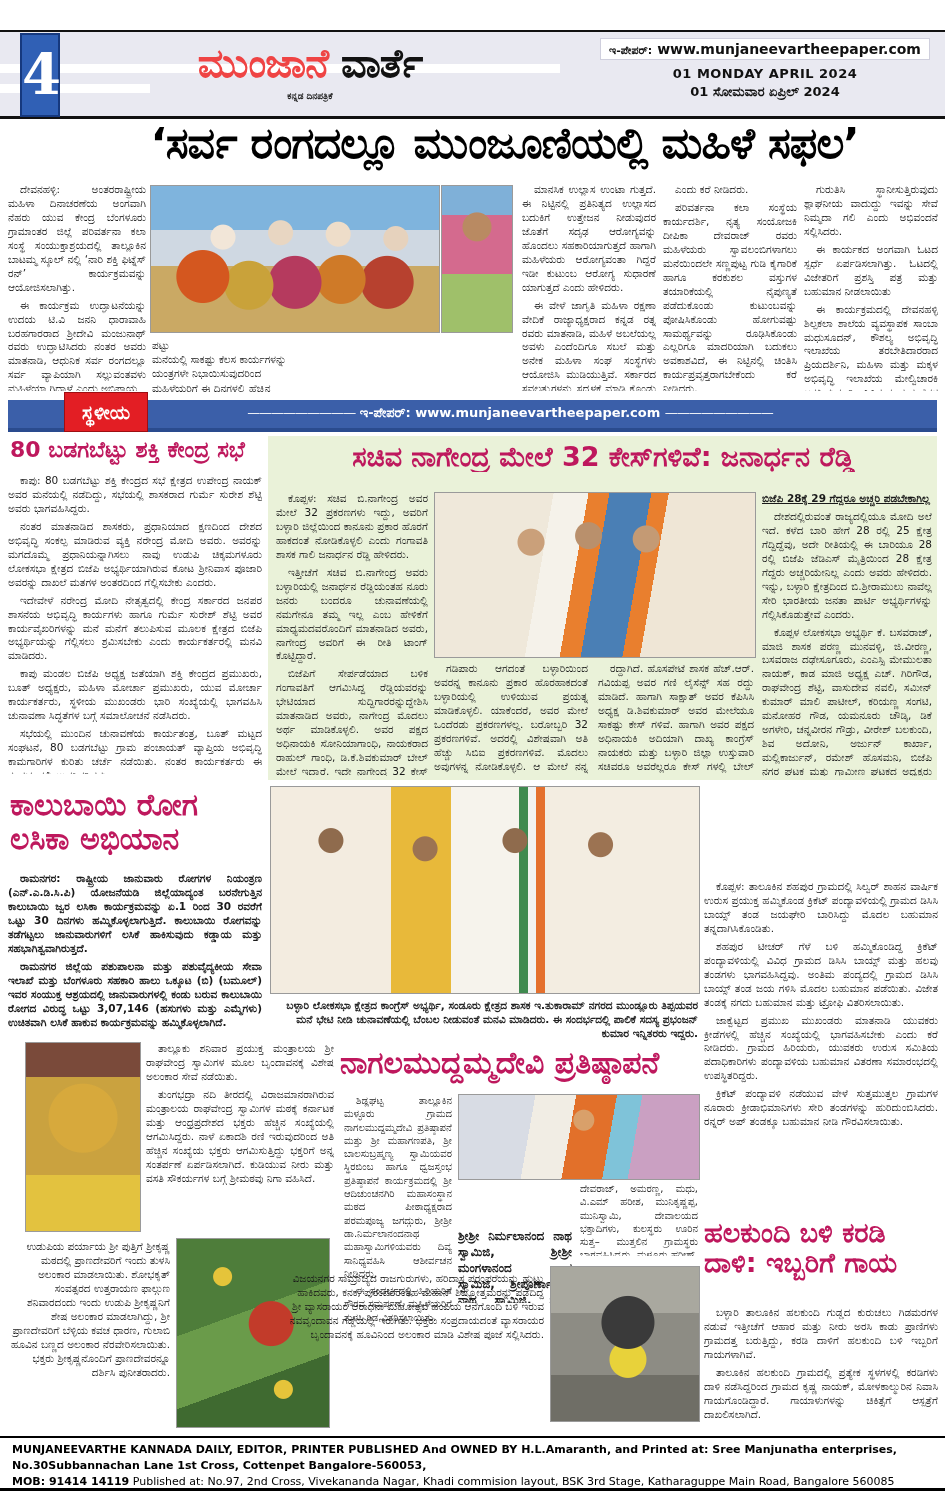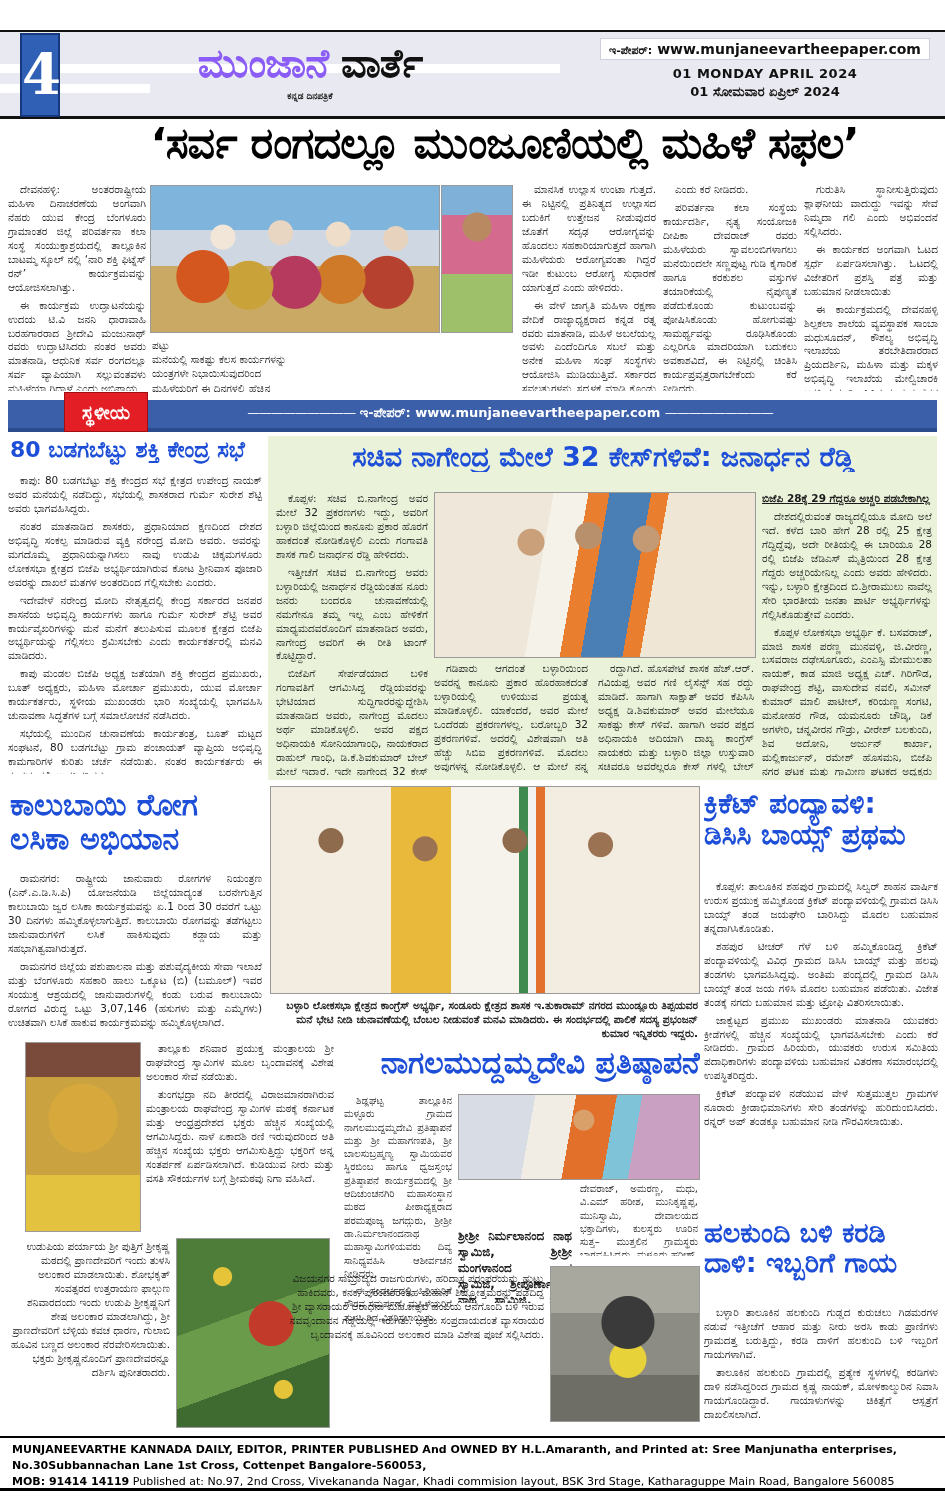--- a/index.html
+++ b/index.html
@@ -8,37 +8,37 @@
   .abs{position:absolute;}
   
   #header{left:0;top:30px;width:945px;height:84px;background:#e9e9f1;
           border-top:2px solid #111;border-bottom:3px solid #111;}
   .hstripe{background:#ffffff;height:9px;}
   #pagenum{left:20px;top:33px;width:36px;height:80px;background:#3060b5;border:2px solid #16397e;
            color:#fff;font-family:"DejaVu Serif","Liberation Serif",serif;font-weight:bold;
            font-size:56px;line-height:78px;text-align:center;z-index:5;}
   #masthead{left:150px;top:40px;width:320px;text-align:center;z-index:4;}
   #masthead .t1{font-size:40px;font-weight:bold;letter-spacing:-1px;}
-  #masthead .red{color:#8b5cf6;}
+  #masthead .red{color:#ef4444;}
   #masthead .blk{color:#121212;}
   #masthead .tag{font-size:9px;font-weight:bold;color:#222;margin-top:4px;}
   #hright{left:600px;top:38px;width:330px;text-align:center;z-index:4;}
   #hright .url{background:#ffffff;border:1px solid #cfcfdd;padding:2px 6px;font-size:14px;font-weight:bold;}
   #hright .url .lbl{font-size:11px;font-weight:bold;}
   #hright .den{font-size:13px;font-weight:bold;margin-top:6px;letter-spacing:.5px;}
   #hright .dkn{font-size:13px;font-weight:bold;margin-top:3px;}
   
   #leadline{left:0;top:118px;width:945px;text-align:center;font-size:43px;font-weight:bold;
             color:#000;letter-spacing:-1px;padding-left:32px;}
   
   .col{position:absolute;font-size:10.5px;line-height:1.33;text-align:justify;overflow:hidden;color:#1a1a1a;}
   .col p{margin:0 0 4px 0;text-indent:12px;}
   .photo{position:absolute;border:1px solid #9a9a9a;overflow:hidden;}
   .cap{position:absolute;font-size:10.5px;line-height:1.35;font-weight:bold;color:#222;overflow:hidden;}
-  .headline{position:absolute;font-weight:bold;color:#1d4ed8;line-height:1.12;overflow:hidden;}
+  .headline{position:absolute;font-weight:bold;color:#be185d;line-height:1.12;overflow:hidden;}
   
   #secbar{left:8px;top:400px;width:929px;height:28px;background:#3b5fa9;border-bottom:4px solid #2a4b8e;}
   #seclabel{left:64px;top:392px;width:82px;height:38px;background:#e31e24;border:1px solid #9e0e12;
             color:#fff;font-weight:bold;font-size:19px;text-align:center;line-height:38px;z-index:6;}
   #securl{left:160px;top:405px;width:700px;color:#fff;font-size:13px;font-weight:bold;text-align:center;}
   #securl .dash{letter-spacing:-1px;font-weight:normal;}
   
   #greenpanel{left:268px;top:436px;width:669px;height:344px;background:#eaf2d9;}
   #ng-headline{left:276px;top:442px;width:655px;text-align:center;font-size:27px;font-weight:bold;}
   .subhead-underline{text-decoration:underline;font-weight:bold;}
@@ -177,61 +177,57 @@
   <div class="col" style="left:762px;top:492px;width:170px;height:284px;">
     <p class="subhead-underline" style="text-indent:0;">ಬಿಜೆಪಿ 28ಕ್ಕೆ 29 ಗೆದ್ದರೂ ಅಚ್ಚರಿ ಪಡಬೇಕಾಗಿಲ್ಲ</p>
     <p>ದೇಶದಲ್ಲಿರುವಂತೆ ರಾಜ್ಯದಲ್ಲಿಯೂ ಮೋದಿ ಅಲೆ ಇದೆ. ಕಳೆದ ಬಾರಿ ಹೇಗೆ 28 ರಲ್ಲಿ 25 ಕ್ಷೇತ್ರ ಗೆದ್ದಿದ್ದೆವು, ಅದೇ ರೀತಿಯಲ್ಲಿ ಈ ಬಾರಿಯೂ 28 ರಲ್ಲಿ ಬಿಜೆಪಿ ಜೆಡಿಎಸ್ ಮೈತ್ರಿಯಿಂದ 28 ಕ್ಷೇತ್ರ ಗೆದ್ದರು ಅಚ್ಚರಿಯೇನಿಲ್ಲ ಎಂದು ಅವರು ಹೇಳಿದರು. ಇನ್ನು, ಬಳ್ಳಾರಿ ಕ್ಷೇತ್ರದಿಂದ ಬಿ.ಶ್ರೀರಾಮುಲು ನಾವೆಲ್ಲ ಸೇರಿ ಭಾರತೀಯ ಜನತಾ ಪಾರ್ಟಿ ಅಭ್ಯರ್ಥಿಗಳನ್ನು ಗೆಲ್ಲಿಸಿಕೊಡುತ್ತೇವೆ ಎಂದರು.</p>
     <p>ಕೊಪ್ಪಳ ಲೋಕಸಭಾ ಅಭ್ಯರ್ಥಿ ಕೆ. ಬಸವರಾಜ್, ಮಾಜಿ ಶಾಸಕ ಪರಣ್ಣ ಮುನವಳ್ಳಿ, ಜಿ.ವೀರಣ್ಣ, ಬಸವರಾಜ ದಢೇಸೂಗೂರು, ಎಂಎಸ್ಸಿ ಮೇಮುಲತಾ ನಾಯಕ್, ಕಾಡ ಮಾಜಿ ಅಧ್ಯಕ್ಷ ಎಚ್. ಗಿರಿಗೌಡ, ರಾಘವೇಂದ್ರ ಶೆಟ್ಟಿ, ವಾಸುದೇವ ನವಲಿ, ಸಮೀನ್ ಕುಮಾರ್ ಮಾಲಿ ಪಾಟೀಲ್, ಕರಿಯಣ್ಣ ಸಂಗಟಿ, ಮನೋಹರ ಗೌಡ, ಯಮನೂರು ಚೌಡ್ಕಿ, ಡಿಕೆ ಅಗಳೇರಿ, ಚನ್ನವೀರನ ಗೌಡ್ರು, ವೀರೇಶ್ ಬಲಕುಂದಿ, ಶಿವ ಅದೋನಿ, ಅರ್ಜುನ್ ಕಾರ್ಖಾ, ಮಲ್ಲಿಕಾರ್ಜುನ್, ರಮೇಶ್ ಹೊಸಮನಿ, ಬಿಜೆಪಿ ನಗರ ಘಟಕ ಮತ್ತು ಗ್ರಾಮೀಣ ಘಟಕದ ಅಧ್ಯಕ್ಷರು ಸೇರಿದಂತೆ ಬಿಜೆಪಿಯ ಮುಖಂಡರು ಹಾಗೂ ಕಾರ್ಯಕರ್ತರು ಉಪಸ್ಥಿತರಿದ್ದರು.</p>
   </div>
 
   <div class="headline" style="left:10px;top:788px;width:252px;height:76px;font-size:30px;">
     <span>ಕಾಲುಬಾಯಿ ರೋಗ</span><br>
     <span>ಲಸಿಕಾ ಅಭಿಯಾನ</span>
   </div>
-  <div class="col" style="left:8px;top:872px;width:254px;height:162px;">
+  <div class="col" style="left:8px;top:872px;width:254px;height:162px;font-weight:bold;">
     <p>ರಾಮನಗರ: ರಾಷ್ಟ್ರೀಯ ಜಾನುವಾರು ರೋಗಗಳ ನಿಯಂತ್ರಣ (ಎನ್.ಎ.ಡಿ.ಸಿ.ಪಿ) ಯೋಜನೆಯಡಿ ಜಿಲ್ಲೆಯಾದ್ಯಂತ ಬರನೇಗುತ್ತಿನ ಕಾಲುಬಾಯಿ ಜ್ವರ ಲಸಿಕಾ ಕಾರ್ಯಕ್ರಮವನ್ನು ಏ.1 ರಿಂದ 30 ರವರೆಗೆ ಒಟ್ಟು 30 ದಿನಗಳು ಹಮ್ಮಿಕೊಳ್ಳಲಾಗುತ್ತಿದೆ. ಕಾಲುಬಾಯಿ ರೋಗವನ್ನು ತಡೆಗಟ್ಟಲು ಜಾನುವಾರುಗಳಿಗೆ ಲಸಿಕೆ ಹಾಕಿಸುವುದು ಕಡ್ಡಾಯ ಮತ್ತು ಸಹಭಾಗಿತ್ವವಾಗಿರುತ್ತದೆ.</p>
     <p>ರಾಮನಗರ ಜಿಲ್ಲೆಯ ಪಶುಪಾಲನಾ ಮತ್ತು ಪಶುವೈದ್ಯಕೀಯ ಸೇವಾ ಇಲಾಖೆ ಮತ್ತು ಬೆಂಗಳೂರು ಸಹಕಾರಿ ಹಾಲು ಒಕ್ಕೂಟ (ಬಿ) (ಬಮೂಲ್) ಇವರ ಸಂಯುಕ್ತ ಆಶ್ರಯದಲ್ಲಿ ಜಾನುವಾರುಗಳಲ್ಲಿ ಕಂಡು ಬರುವ ಕಾಲುಬಾಯಿ ರೋಗದ ವಿರುದ್ಧ ಒಟ್ಟು 3,07,146 (ಹಸುಗಳು ಮತ್ತು ಎಮ್ಮೆಗಳು) ಉಚಿತವಾಗಿ ಲಸಿಕೆ ಹಾಕುವ ಕಾರ್ಯಕ್ರಮವನ್ನು ಹಮ್ಮಿಕೊಳ್ಳಲಾಗಿದೆ.</p>
   </div>
 
   <div class="photo ph-statue" style="left:25px;top:1042px;width:114px;height:188px;"></div>
   <div class="col" style="left:8px;top:1240px;width:162px;height:186px;text-align:right;">
     <p style="text-indent:0;">ಉಡುಪಿಯ ಪರ್ಯಾಯ ಶ್ರೀ ಪುತ್ತಿಗೆ ಶ್ರೀಕೃಷ್ಣ ಮಠದಲ್ಲಿ ಪ್ರಾಣದೇವರಿಗೆ ಇಂದು ತುಳಸಿ ಅಲಂಕಾರ ಮಾಡಲಾಯಿತು. ಶೋಭಕೃತ್ ಸಂವತ್ಸರದ ಉತ್ತರಾಯಣ ಫಾಲ್ಗುಣ ಶನಿವಾರದಂದು ಇಂದು ಉಡುಪಿ ಶ್ರೀಕೃಷ್ಣನಿಗೆ ಶೇಷ ಅಲಂಕಾರ ಮಾಡಲಾಗಿದ್ದು, ಶ್ರೀ ಪ್ರಾಣದೇವರಿಗೆ ಬೆಳ್ಳಿಯ ಕವಚ ಧಾರಣ, ಗುಲಾಬಿ ಹೂವಿನ ಬಣ್ಣದ ಅಲಂಕಾರ ನೆರವೇರಿಸಲಾಯಿತು. ಭಕ್ತರು ಶ್ರೀಕೃಷ್ಣನೊಂದಿಗೆ ಪ್ರಾಣದೇವರನ್ನೂ ದರ್ಶಿಸಿ ಪುನೀತರಾದರು.</p>
   </div>
 
   <div class="col" style="left:146px;top:1042px;width:188px;height:192px;">
     <p>ತಾಲ್ಲೂಕು ಶನಿವಾರ ಪ್ರಯುಕ್ತ ಮಂತ್ರಾಲಯ ಶ್ರೀ ರಾಘವೇಂದ್ರ ಸ್ವಾಮಿಗಳ ಮೂಲ ಬೃಂದಾವನಕ್ಕೆ ವಿಶೇಷ ಅಲಂಕಾರ ಸೇವೆ ನಡೆಯಿತು.</p>
     <p>ತುಂಗಭದ್ರಾ ನದಿ ತೀರದಲ್ಲಿ ವಿರಾಜಮಾನರಾಗಿರುವ ಮಂತ್ರಾಲಯ ರಾಘವೇಂದ್ರ ಸ್ವಾಮಿಗಳ ಮಠಕ್ಕೆ ಕರ್ನಾಟಕ ಮತ್ತು ಆಂಧ್ರಪ್ರದೇಶದ ಭಕ್ತರು ಹೆಚ್ಚಿನ ಸಂಖ್ಯೆಯಲ್ಲಿ ಆಗಮಿಸಿದ್ದರು. ನಾಳೆ ಏಕಾದಶಿ ರಣಿ ಇರುವುದರಿಂದ ಅತಿ ಹೆಚ್ಚಿನ ಸಂಖ್ಯೆಯ ಭಕ್ತರು ಆಗಮಿಸುತ್ತಿದ್ದು ಭಕ್ತರಿಗೆ ಅನ್ನ ಸಂತರ್ಪಣೆ ಏರ್ಪಡಿಸಲಾಗಿದೆ. ಕುಡಿಯುವ ನೀರು ಮತ್ತು ವಸತಿ ಸೌಕರ್ಯಗಳ ಬಗ್ಗೆ ಶ್ರೀಮಠವು ನಿಗಾ ವಹಿಸಿದೆ.</p>
   </div>
   <div class="photo ph-hanuman" style="left:176px;top:1238px;width:152px;height:188px;"></div>
 
   <div class="photo ph-visit" style="left:270px;top:786px;width:428px;height:206px;"></div>
   <div class="cap" style="left:270px;top:998px;width:428px;height:46px;font-weight:bold;text-align:right;">ಬಳ್ಳಾರಿ ಲೋಕಸಭಾ ಕ್ಷೇತ್ರದ ಕಾಂಗ್ರೆಸ್ ಅಭ್ಯರ್ಥಿ, ಸಂಡೂರು ಕ್ಷೇತ್ರದ ಶಾಸಕ ಇ.ತುಕಾರಾಮ್ ನಗರದ ಮುಂಡ್ಲೂರು ತಿಪ್ಪಯವರ ಮನೆ ಭೇಟಿ ನೀಡಿ ಚುನಾವಣೆಯಲ್ಲಿ ಬೆಂಬಲ ನೀಡುವಂತೆ ಮನವಿ ಮಾಡಿದರು. ಈ ಸಂದರ್ಭದಲ್ಲಿ ಪಾಲಿಕೆ ಸದಸ್ಯ ಪ್ರಭಂಜನ್ ಕುಮಾರ ಇನ್ನಿತರರು ಇದ್ದರು.</div>
 
-  <div class="headline" style="left:340px;top:1046px;width:360px;height:38px;font-size:30px;text-align:right;">ನಾಗಲಮುದ್ದಮ್ಮದೇವಿ ಪ್ರತಿಷ್ಠಾಪನೆ</div>
+  <div class="headline" style="left:340px;top:1046px;width:360px;height:38px;font-size:30px;text-align:left;">ನಾಗಲಮುದ್ದಮ್ಮದೇವಿ ಪ್ರತಿಷ್ಠಾಪನೆ</div>
   <div class="col" style="left:344px;top:1094px;width:108px;height:270px;font-size:10px;">
     <p>ಶಿಡ್ಲಘಟ್ಟ ತಾಲ್ಲೂಕಿನ ಮಳ್ಳೂರು ಗ್ರಾಮದ ನಾಗಲಮುದ್ದಮ್ಮದೇವಿ ಪ್ರತಿಷ್ಠಾಪನೆ ಮತ್ತು ಶ್ರೀ ಮಹಾಗಣಪತಿ, ಶ್ರೀ ಬಾಲಸುಬ್ರಹ್ಮಣ್ಯ ಸ್ವಾಮಿಯವರ ಸ್ಥಿರಬಿಂಬ ಹಾಗೂ ಧ್ವಜಸ್ತಂಭ ಪ್ರತಿಷ್ಠಾಪನೆ ಕಾರ್ಯಕ್ರಮದಲ್ಲಿ ಶ್ರೀ ಆದಿಚುಂಚನಗಿರಿ ಮಹಾಸಂಸ್ಥಾನ ಮಠದ ಪೀಠಾಧ್ಯಕ್ಷರಾದ ಪರಮಪೂಜ್ಯ ಜಗದ್ಗುರು, ಶ್ರೀಶ್ರೀ ಡಾ.ನಿರ್ಮಲಾನಂದನಾಥ ಮಹಾಸ್ವಾಮಿಗಳಿಯವರು ದಿವ್ಯ ಸಾನಿಧ್ಯವಹಿಸಿ ಆಶೀರ್ವಚನ ನೀಡಿದರು.</p>
     <p>ಈ ಸಂದರ್ಭದಲ್ಲಿ ಹಿರಿಯರಿಗೆ ಗೌರವ ಸಮರ್ಪಣೆ. ಮಹಿಳೆಯರಿಗೆ ತುಳಸಿ ಗಿಡ ವಿತರಿಸಲಾಯಿತು.</p>
   </div>
   <div class="photo ph-ceremony" style="left:458px;top:1094px;width:240px;height:84px;"></div>
   <div class="col" style="left:458px;top:1229px;width:114px;height:74px;font-size:12px;font-weight:bold;">
     <p style="text-indent:0;">ಶ್ರೀಶ್ರೀ ನಿರ್ಮಲಾನಂದ ನಾಥ ಸ್ವಾಮಿಜಿ, ಶ್ರೀಶ್ರೀ ಮಂಗಳಾನಂದ ನಾಥ ಸ್ವಾಮಿಜಿ, ಶ್ರೀಪೂರ್ಣಾನಂದ ನಾಥ ಸ್ವಾಮಿಜಿ, ಶಾಸಕ ಬಿ.ಎನ್. ರವಿಕುಮಾರ್, ಮಾಜಿ ಶಾಸಕ ಎಂ.ರಾಜಣ್ಣನವರು, ಪುಟ್ಟಣ್ಣನವರು,</p>
   </div>
   <div class="col" style="left:580px;top:1182px;width:118px;height:74px;font-size:10px;">
     <p style="text-indent:0;">ದೇವರಾಜ್, ಅಮರಣ್ಣ, ಮಧು, ವಿ.ಎಮ್ ಹರೀಶ, ಮುನಿಕೃಷ್ಣಪ್ಪ, ಮುನಿಸ್ವಾಮಿ, ದೇವಾಲಯದ ಭಕ್ತಾದಿಗಳು, ಕುಲಸ್ಥರು ಊರಿನ ಸುತ್ತ– ಮುತ್ತಲಿನ ಗ್ರಾಮಸ್ಥರು ಭಾಗವಹಿಸಿದ್ದರು. ಮಳ್ಳೂರು ಹರೀಶ್, ಬಿಎಮ್.</p>
   </div>
 
   <div class="col" style="left:288px;top:1272px;width:256px;height:146px;text-align:right;">
     <p style="text-indent:0;">ವಿಜಯನಗರ ಸಾಮ್ರಾಜ್ಯದ ರಾಜಗುರುಗಳು, ಹರಿದಾಸ ಪರಂಪರೆಯನ್ನು ಹುಟ್ಟು ಹಾಕಿದವರು, ಕನಕ, ಪುರಂದರರಂತಹ ಮಹಾನ್ ಶಿಷ್ಯೋತ್ತಮರನ್ನು ಪಡೆದಿದ್ದ ಶ್ರೀ ವ್ಯಾಸರಾಯರ ಆರಾಧನಾ ಮಹೋತ್ಸವ ಹಂಪಿಯ ಆನೆಗೊಂದಿ ಬಳಿ ಇರುವ ನವವೃಂದಾವನ ಗಡ್ಡೆಯಲ್ಲಿ ಇರುಗಿತು. ಭಕ್ತರು ಸಂಪ್ರದಾಯದಂತೆ ವ್ಯಾಸರಾಯರ ಬೃಂದಾವನಕ್ಕೆ ಹೂವಿನಿಂದ ಅಲಂಕಾರ ಮಾಡಿ ವಿಶೇಷ ಪೂಜೆ ಸಲ್ಲಿಸಿದರು.</p>
   </div>
   <div class="photo ph-brindavana" style="left:550px;top:1266px;width:148px;height:154px;"></div>
 
-  <div class="headline" style="left:704px;top:788px;width:234px;height:84px;font-size:28px;">
-    <span>ಕ್ರಿಕೆಟ್ ಪಂದ್ಯಾವಳಿ:</span><br>
-    <span>ಡಿಸಿಸಿ ಬಾಯ್ಸ್ ಪ್ರಥಮ</span>
-  </div>
   <div class="col" style="left:704px;top:880px;width:234px;height:328px;">
     <p>ಕೊಪ್ಪಳ: ತಾಲೂಕಿನ ಶಹಪುರ ಗ್ರಾಮದಲ್ಲಿ ಸಿಲ್ವರ್ ಶಾಹನ ವಾರ್ಷಿಕ ಉರುಸ ಪ್ರಯುಕ್ತ ಹಮ್ಮಿಕೊಂಡ ಕ್ರಿಕೆಟ್ ಪಂದ್ಯಾವಳಿಯಲ್ಲಿ ಗ್ರಾಮದ ಡಿಸಿಸಿ ಬಾಯ್ಸ್ ತಂಡ ಜಯಘೇರಿ ಬಾರಿಸಿದ್ದು ಮೊದಲ ಬಹುಮಾನ ತನ್ನದಾಗಿಸಿಕೊಂಡಿತು.</p>
     <p>ಶಹಪುರ ಟೀಚರ್ ಗೆಳೆ ಬಳಿ ಹಮ್ಮಿಕೊಂಡಿದ್ದ ಕ್ರಿಕೆಟ್ ಪಂದ್ಯಾವಳಿಯಲ್ಲಿ ವಿವಿಧ ಗ್ರಾಮದ ಡಿಸಿಸಿ ಬಾಯ್ಸ್ ಮತ್ತು ಹಲವು ತಂಡಗಳು ಭಾಗವಹಿಸಿದ್ದವು. ಅಂತಿಮ ಪಂದ್ಯದಲ್ಲಿ ಗ್ರಾಮದ ಡಿಸಿಸಿ ಬಾಯ್ಸ್ ತಂಡ ಜಯ ಗಳಿಸಿ ಮೊದಲ ಬಹುಮಾನ ಪಡೆಯಿತು. ವಿಜೇತ ತಂಡಕ್ಕೆ ನಗದು ಬಹುಮಾನ ಮತ್ತು ಟ್ರೋಫಿ ವಿತರಿಸಲಾಯಿತು.</p>
     <p>ಜಾಕ್ವೆಟ್ಟದ ಪ್ರಮುಖ ಮುಖಂಡರು ಮಾತನಾಡಿ ಯುವಕರು ಕ್ರೀಡೆಗಳಲ್ಲಿ ಹೆಚ್ಚಿನ ಸಂಖ್ಯೆಯಲ್ಲಿ ಭಾಗವಹಿಸಬೇಕು ಎಂದು ಕರೆ ನೀಡಿದರು. ಗ್ರಾಮದ ಹಿರಿಯರು, ಯುವಕರು ಉರುಸ ಸಮಿತಿಯ ಪದಾಧಿಕಾರಿಗಳು ಪಂದ್ಯಾವಳಿಯ ಬಹುಮಾನ ವಿತರಣಾ ಸಮಾರಂಭದಲ್ಲಿ ಉಪಸ್ಥಿತರಿದ್ದರು.</p>
     <p>ಕ್ರಿಕೆಟ್ ಪಂದ್ಯಾವಳಿ ನಡೆಯುವ ವೇಳೆ ಸುತ್ತಮುತ್ತಲ ಗ್ರಾಮಗಳ ನೂರಾರು ಕ್ರೀಡಾಭಿಮಾನಿಗಳು ಸೇರಿ ತಂಡಗಳನ್ನು ಹುರಿದುಂಬಿಸಿದರು. ರನ್ನರ್ ಅಪ್ ತಂಡಕ್ಕೂ ಬಹುಮಾನ ನೀಡಿ ಗೌರವಿಸಲಾಯಿತು.</p>
   </div>
 
   <div class="headline" style="left:704px;top:1218px;width:234px;height:80px;font-size:27px;">
     <span>ಹಲಕುಂದಿ ಬಳಿ ಕರಡಿ</span><br>
     <span>ದಾಳಿ: ಇಬ್ಬರಿಗೆ ಗಾಯ</span>

